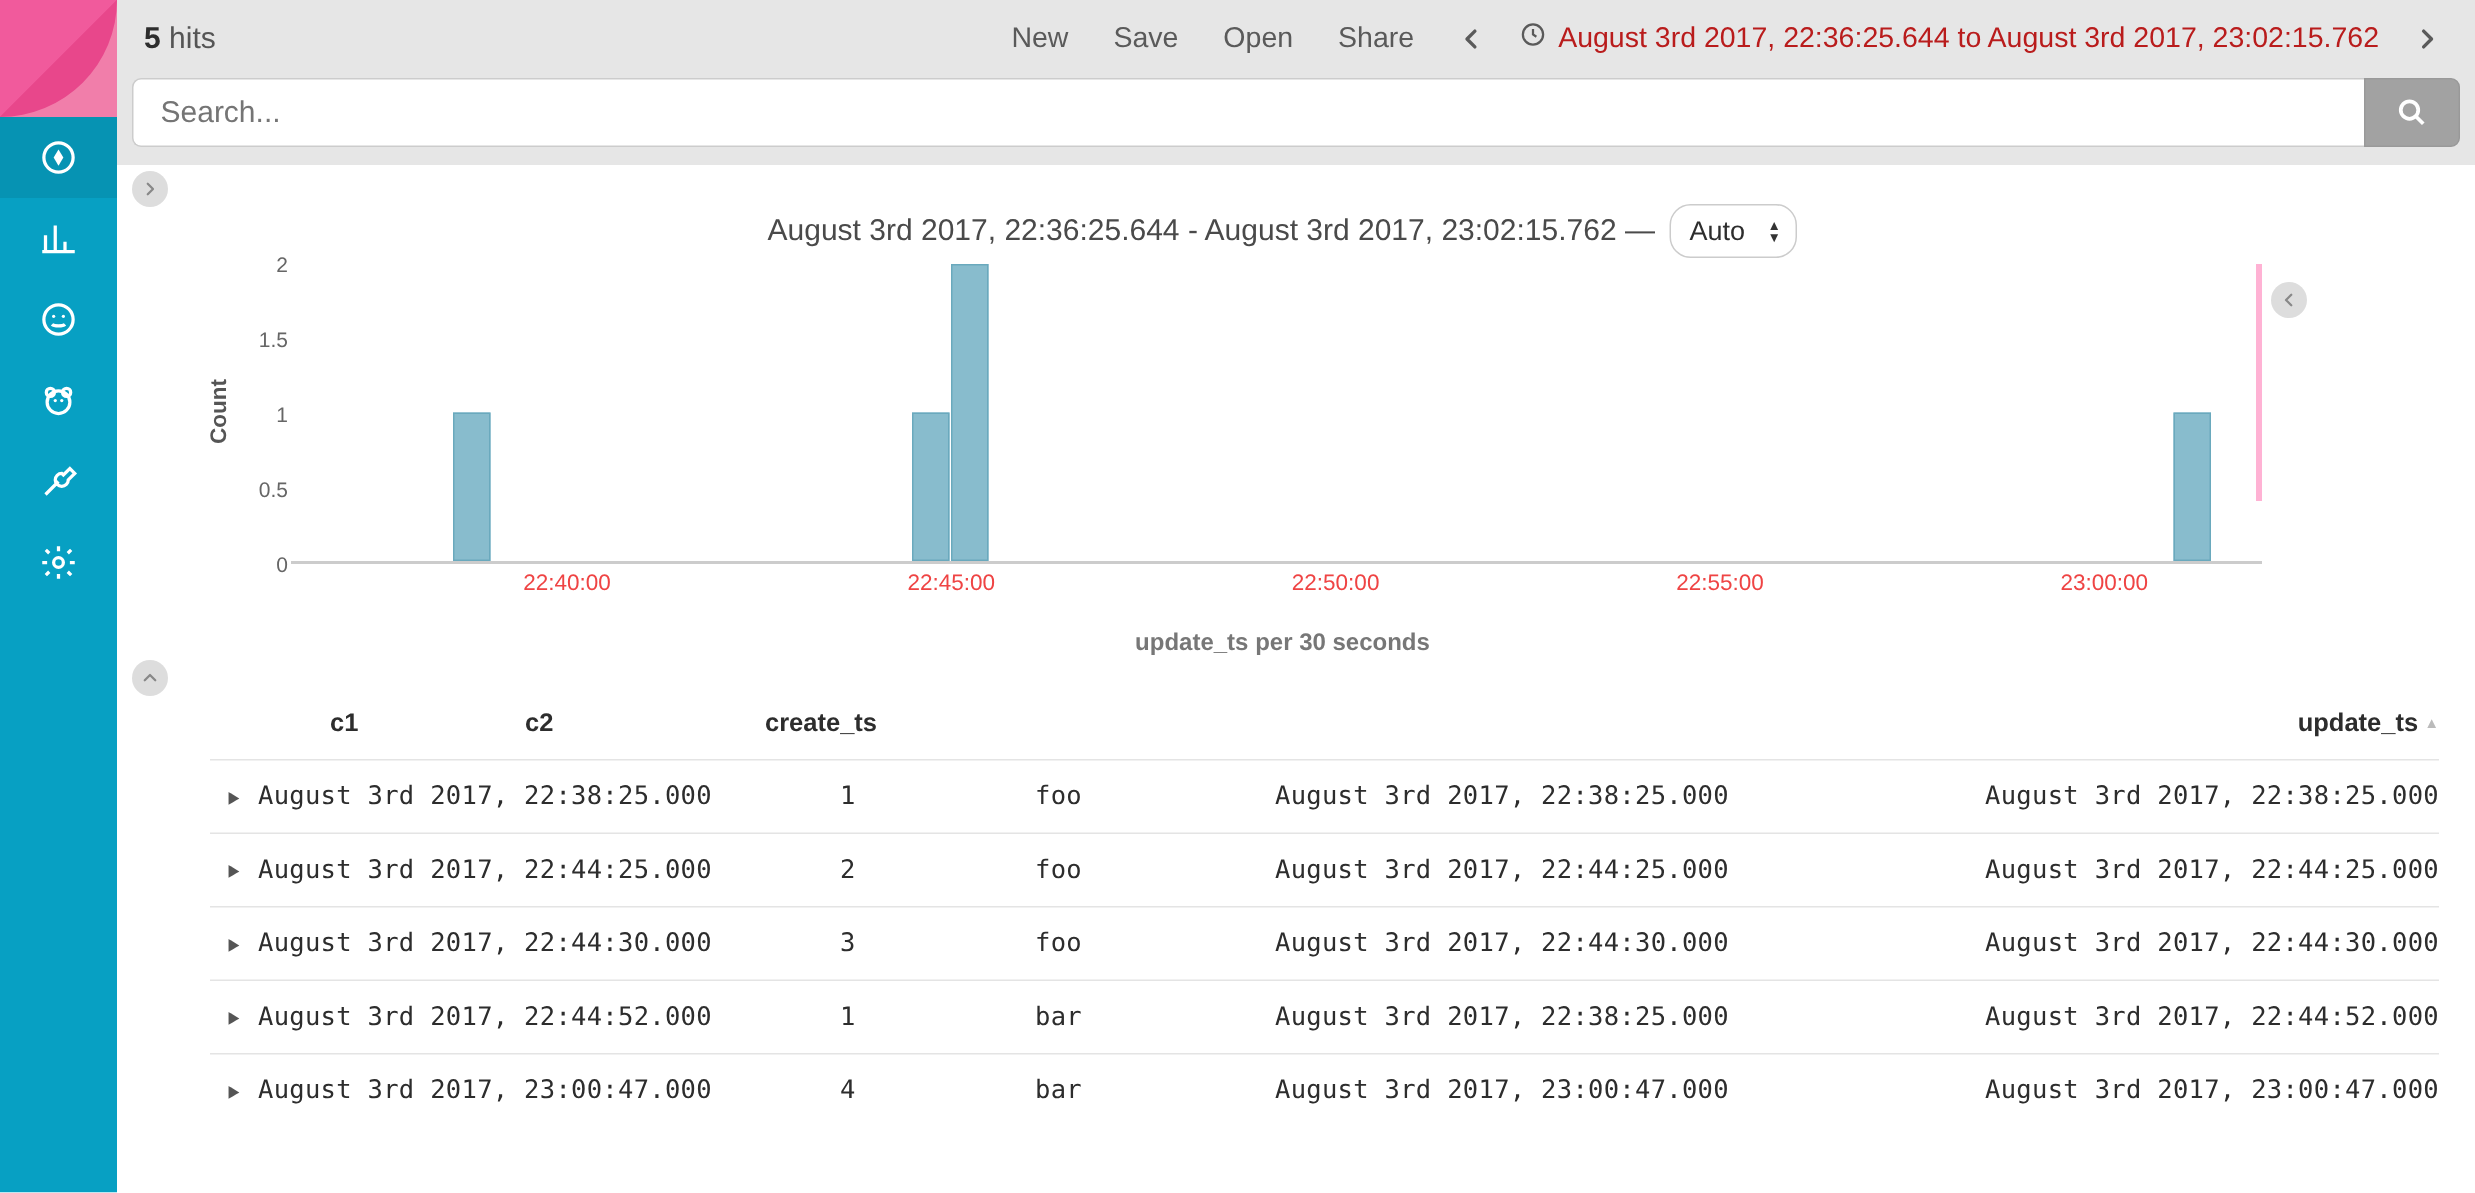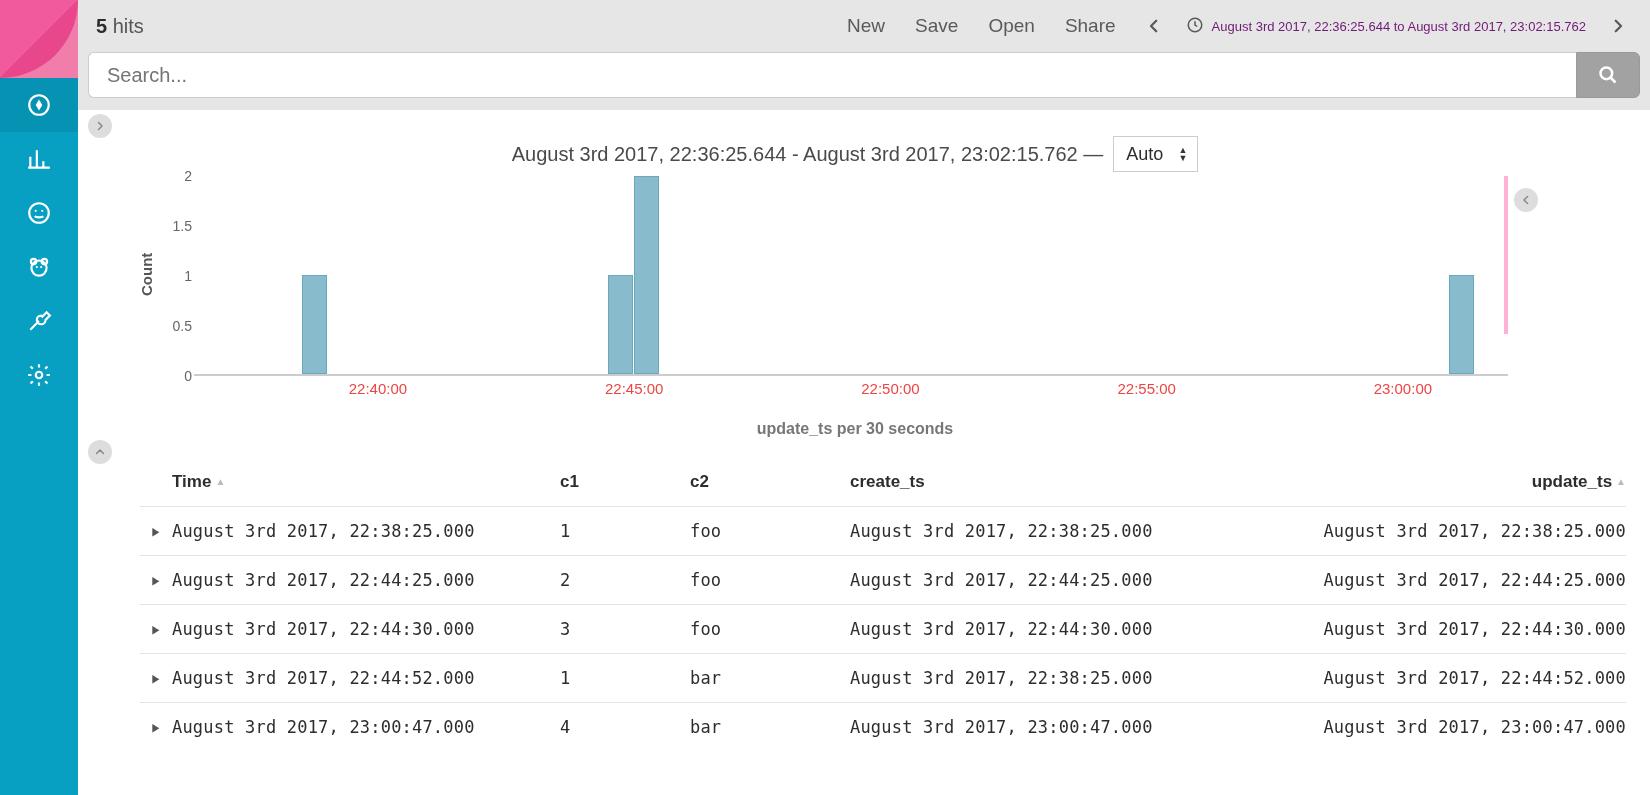--- a/index.html
+++ b/index.html
@@ -18,40 +18,40 @@
   .main { flex:1; display:flex; flex-direction:column; }
 
   
   .topbar { background:#e6e6e6; height:52px; display:flex; align-items:center; padding:0 18px; gap:18px; }
   .hits { font-size:20px; font-weight:400; color:#555; }
   .hits b { color:#2d2d2d; font-weight:700; }
   .topbar-spacer { flex:1; }
   .top-link { font-size:19px; color:#5a5a5a; cursor:pointer; padding:4px 6px; }
   .chev { width:28px; height:28px; display:flex; align-items:center; justify-content:center; color:#5a5a5a; cursor:pointer; }
   .chev svg { width:18px; height:18px; stroke:#5a5a5a; stroke-width:3; fill:none; stroke-linecap:round; stroke-linejoin:round;}
-  .timerange { font-size:13px; color:#701a75; display:flex; align-items:center; gap:8px; }
+  .timerange { font-size:19px; color:#b91c1c; display:flex; align-items:center; gap:8px; }
   .clock-icon svg { width:18px; height:18px; stroke:#5a5a5a; fill:none; stroke-width:2;}
 
   
   .searchrow { background:#e6e6e6; padding:0 10px 12px 10px; display:flex; gap:0; }
   .searchbox { flex:1; background:#fff; border:1px solid #ccc; border-right:none; border-radius:6px 0 0 6px; height:46px; display:flex; align-items:center; padding:0 18px; }
   .searchbox input { border:none; outline:none; width:100%; font-size:20px; color:#8a8a8a; background:transparent;}
   .searchbtn { width:64px; height:46px; background:#a2a2a2; border-radius:0 6px 6px 0; display:flex; align-items:center; justify-content:center; cursor:pointer; border:1px solid #999; }
   .searchbtn svg { width:20px; height:20px; stroke:#fff; fill:none; stroke-width:3; }
 
   
   .body { flex:1; position:relative; padding:20px 24px 0 6px; overflow:hidden; }
   .side-toggle { width:24px; height:24px; border-radius:50%; background:#ddd; display:flex; align-items:center; justify-content:center; position:absolute; left:10px; }
   .side-toggle.top { top:4px; }
   .side-toggle.mid { top:330px; }
   .side-toggle.right { right:112px; top:78px; left:auto; }
   .side-toggle svg { width:12px; height:12px; stroke:#888; stroke-width:3; fill:none; stroke-linecap:round; stroke-linejoin:round;}
 
   .chart-header { text-align:center; font-size:20px; color:#4a4a4a; padding:6px 0 4px 0; display:flex; align-items:center; justify-content:center; gap:10px;}
-  .interval-select { border:1px solid #ccc; border-radius:0; height:36px; padding:0 34px 0 12px; font-size:18px; color:#2d2d2d; background:#fff; position:relative; display:inline-flex; align-items:center;}
+  .interval-select { border:1px solid #ccc; border-radius:14px; height:36px; padding:0 34px 0 12px; font-size:18px; color:#2d2d2d; background:#fff; position:relative; display:inline-flex; align-items:center;}
   .interval-caret { position:absolute; right:10px; top:50%; transform:translateY(-50%); font-size:12px; line-height:8px; color:#333;}
   .interval-caret::before{content:"▲"; display:block; font-size:9px;}
   .interval-caret::after{content:"▼"; display:block; font-size:9px;}
 
   
   .chart-wrap { position:relative; margin-left:40px; height:240px; }
   .ylabel { position:absolute; left:22px; top:50%; transform: translateY(-50%) rotate(-90deg); transform-origin:left center; font-size:15px; font-weight:700; color:#555;}
   .plot { position:absolute; left:70px; right:118px; top:0; bottom:40px; border-bottom:2px solid #ccc; }
   .yaxis { position:absolute; left:38px; top:0; bottom:40px; width:30px; }
   .ytick { position:absolute; right:0; font-size:14px; color:#666; transform:translateY(50%);}
@@ -217,21 +217,20 @@
     <div class="side-toggle mid">
         <svg viewBox="0 0 24 24">
           <polyline points="5 15 12 8 19 15"></polyline>
         </svg>
       </div>
 
     <div class="table">
       <div class="table-head">
         <div class="table-row">
           <div class="col-toggle"></div>
-          <div class="col-time"><span>Time</span><span class="sort-caret">▲</span></div>
           <div class="col-c1">c1</div>
           <div class="col-c2">c2</div>
           <div class="col-create">create_ts</div>
           <div class="col-update"><span>update_ts</span><span class="sort-caret">▲</span></div>
         </div>
       </div>
       <div id="table-body">
           <div class="table-row mono">
             <div class="col-toggle">
               <span>▶</span>

